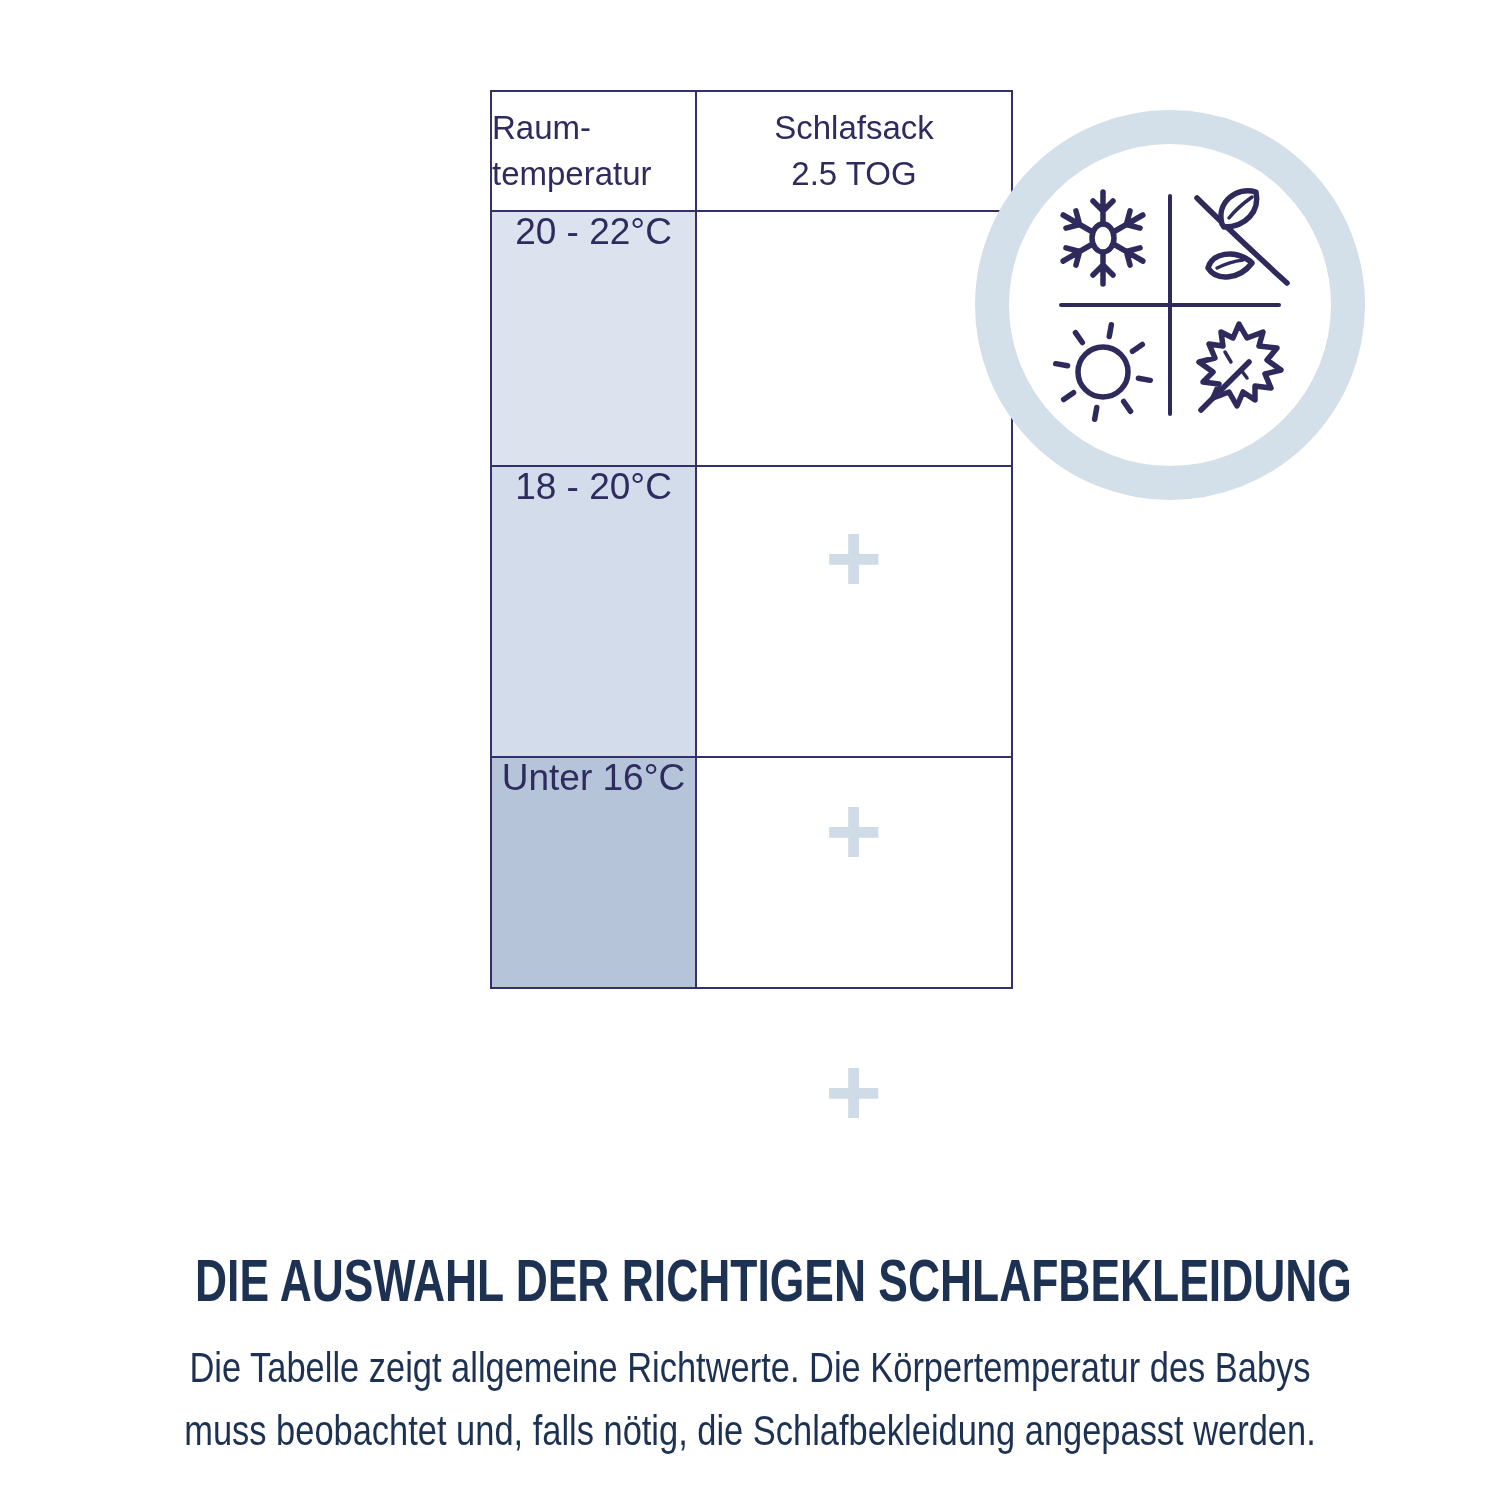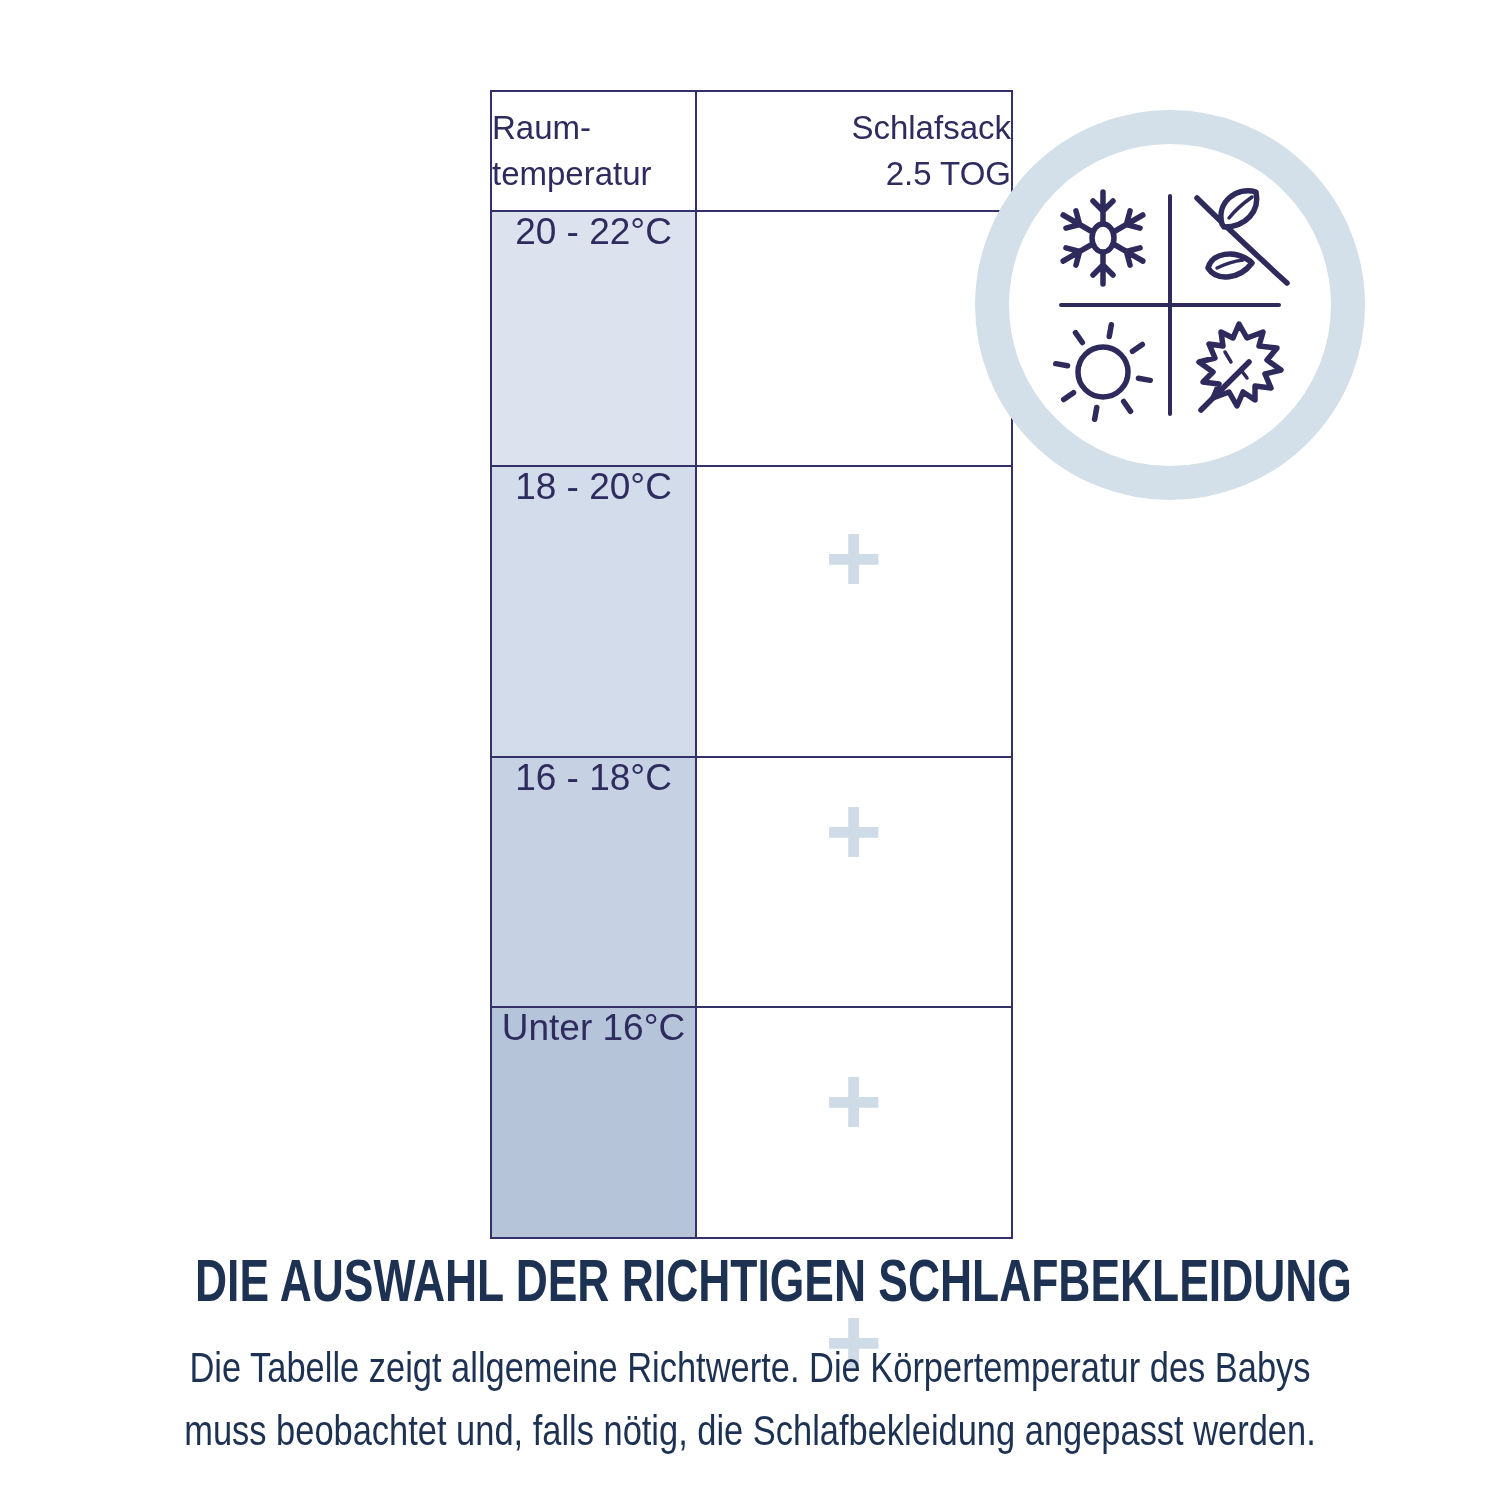--- a/index.html
+++ b/index.html
@@ -5,21 +5,21 @@
   html,body{margin:0;padding:0;background:#ffffff;}
   .canvas{position:relative;width:1500px;height:1500px;background:#ffffff;overflow:hidden;
           font-family:"Liberation Sans",sans-serif;}
   
   table.temp-table{position:absolute;left:490px;top:90px;width:521px;border-collapse:collapse;
                    table-layout:fixed;}
   table.temp-table td, table.temp-table th{border:2px solid #34306a;padding:0;}
   th.hdr{background:#ffffff;color:#2e2b5e;font-size:33px;font-weight:400;line-height:1.4;
          white-space:pre-line;vertical-align:middle;}
   th.hdr-left{text-align:left;padding-left:22px;}
-  th.hdr-center{text-align:right;margin-left:26px;}
+  th.hdr-center{text-align:center;margin-left:26px;}
   td.temp-cell{color:#2e2b5e;font-size:37px;vertical-align:top;text-align:center;
                padding:30px 0 0 20px;line-height:1.1;}
   td.illus-cell{background:#ffffff;}
   .cellwrap{position:relative;width:100%;height:100%;}
   .cellwrap svg.illus{position:absolute;left:0;top:0;width:100%;height:100%;}
   svg.illus{stroke:#2e2a5c;fill:#ffffff;stroke-width:3.8;stroke-linecap:round;stroke-linejoin:round;}
   .plus{position:absolute;left:128px;top:170px;font-size:98px;font-weight:700;
         color:#cfdce7;line-height:1;}
   
   .badge{position:absolute;left:975px;top:110px;width:322px;height:322px;background:#ffffff;
@@ -137,43 +137,20 @@
                 </g>
             <g transform="translate(188,95) scale(0.82)">
                   <use href="#def-bsss"></use>
                 </g>
           </svg>
           <span class="plus">+</span>
         </div>
       </td>
     </tr>
 
-    <tr style="height:250px">
-      <td class="temp-cell" style="background-color: rgb(198, 210, 227);">16 - 18°C</td>
-      <td class="illus-cell">
-        <div class="cellwrap">
-          <svg class="illus" viewBox="0 0 315 250">
-            <g transform="translate(5,2)">
-                  <use href="#def-bag"></use>
-                </g>
-            <g transform="translate(162,104)">
-                  <use href="#def-pants"></use>
-                  <use href="#def-pantsband"></use>
-                </g>
-            <g transform="translate(150,12)">
-                  <use href="#def-sweater"></use>
-                </g>
-            <g transform="translate(188,98) scale(0.82)">
-                  <use href="#def-bsss"></use>
-                </g>
-          </svg>
-          <span class="plus">+</span>
-        </div>
-      </td>
-    </tr>
 
     <tr style="height:231px">
       <td class="temp-cell" style="background-color: rgb(182, 196, 217);">Unter 16°C</td>
       <td class="illus-cell">
         <div class="cellwrap">
           <svg class="illus" viewBox="0 0 315 250">
             <g transform="translate(5,2)">
                   <use href="#def-bag"></use>
                 </g>
             <g transform="translate(152,12)">

